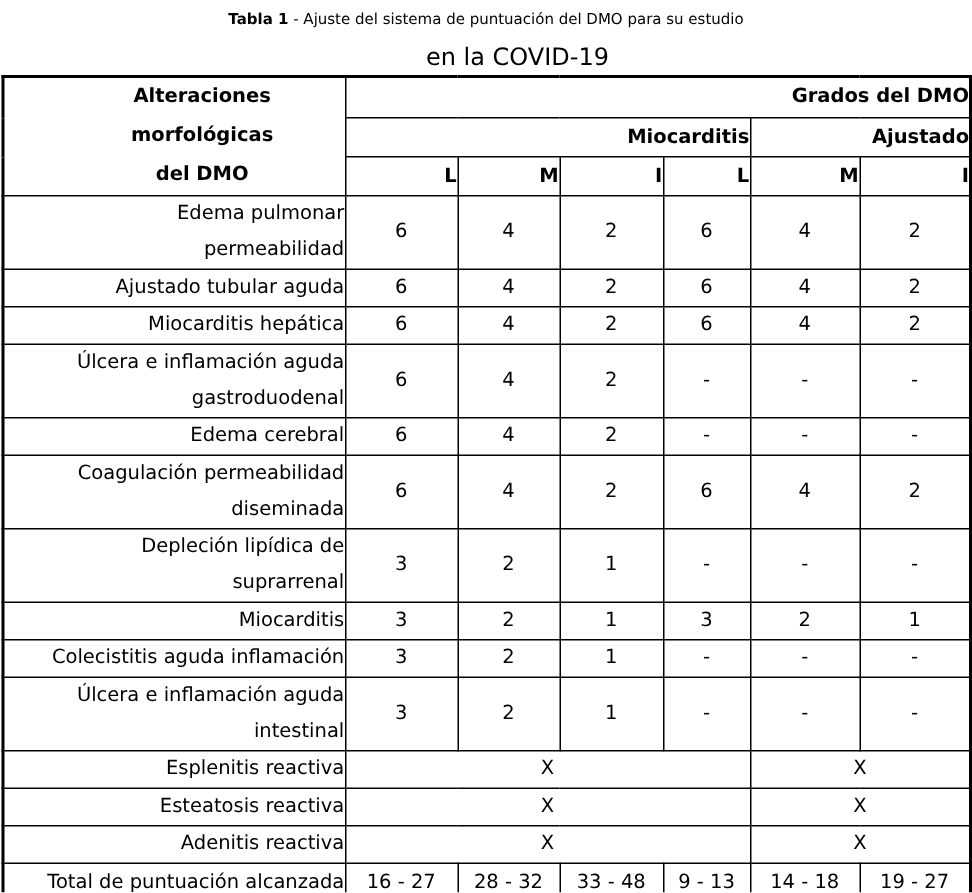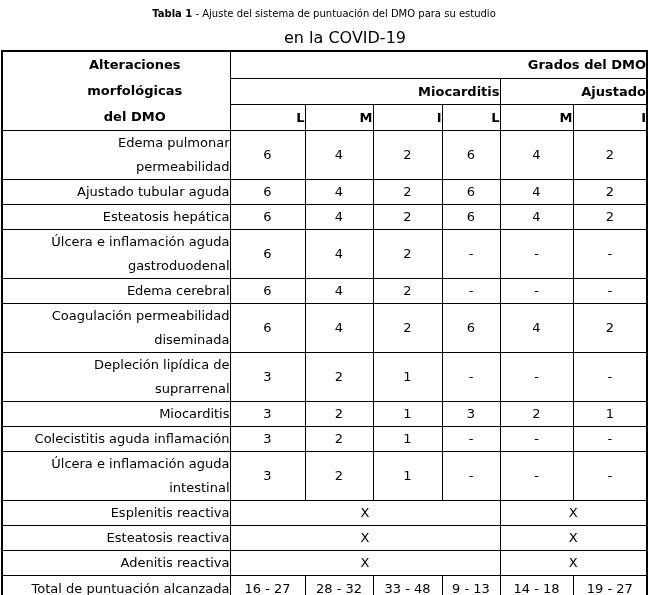--- a/index.html
+++ b/index.html
@@ -103,21 +103,21 @@
       <tr>
         <td class="lbl">Ajustado tubular aguda</td>
         <td class="val">6</td>
         <td class="val">4</td>
         <td class="val">2</td>
         <td class="val">6</td>
         <td class="val">4</td>
         <td class="val">2</td>
       </tr>
       <tr>
-        <td class="lbl">Esteatosis hepática</td>
+        <td class="lbl">Miocarditis hepática</td>
         <td class="val">6</td>
         <td class="val">4</td>
         <td class="val">2</td>
         <td class="val">6</td>
         <td class="val">4</td>
         <td class="val">2</td>
       </tr>
       <tr>
         <td class="lbl">Úlcera e inflamación aguda
 gastroduodenal</td>

